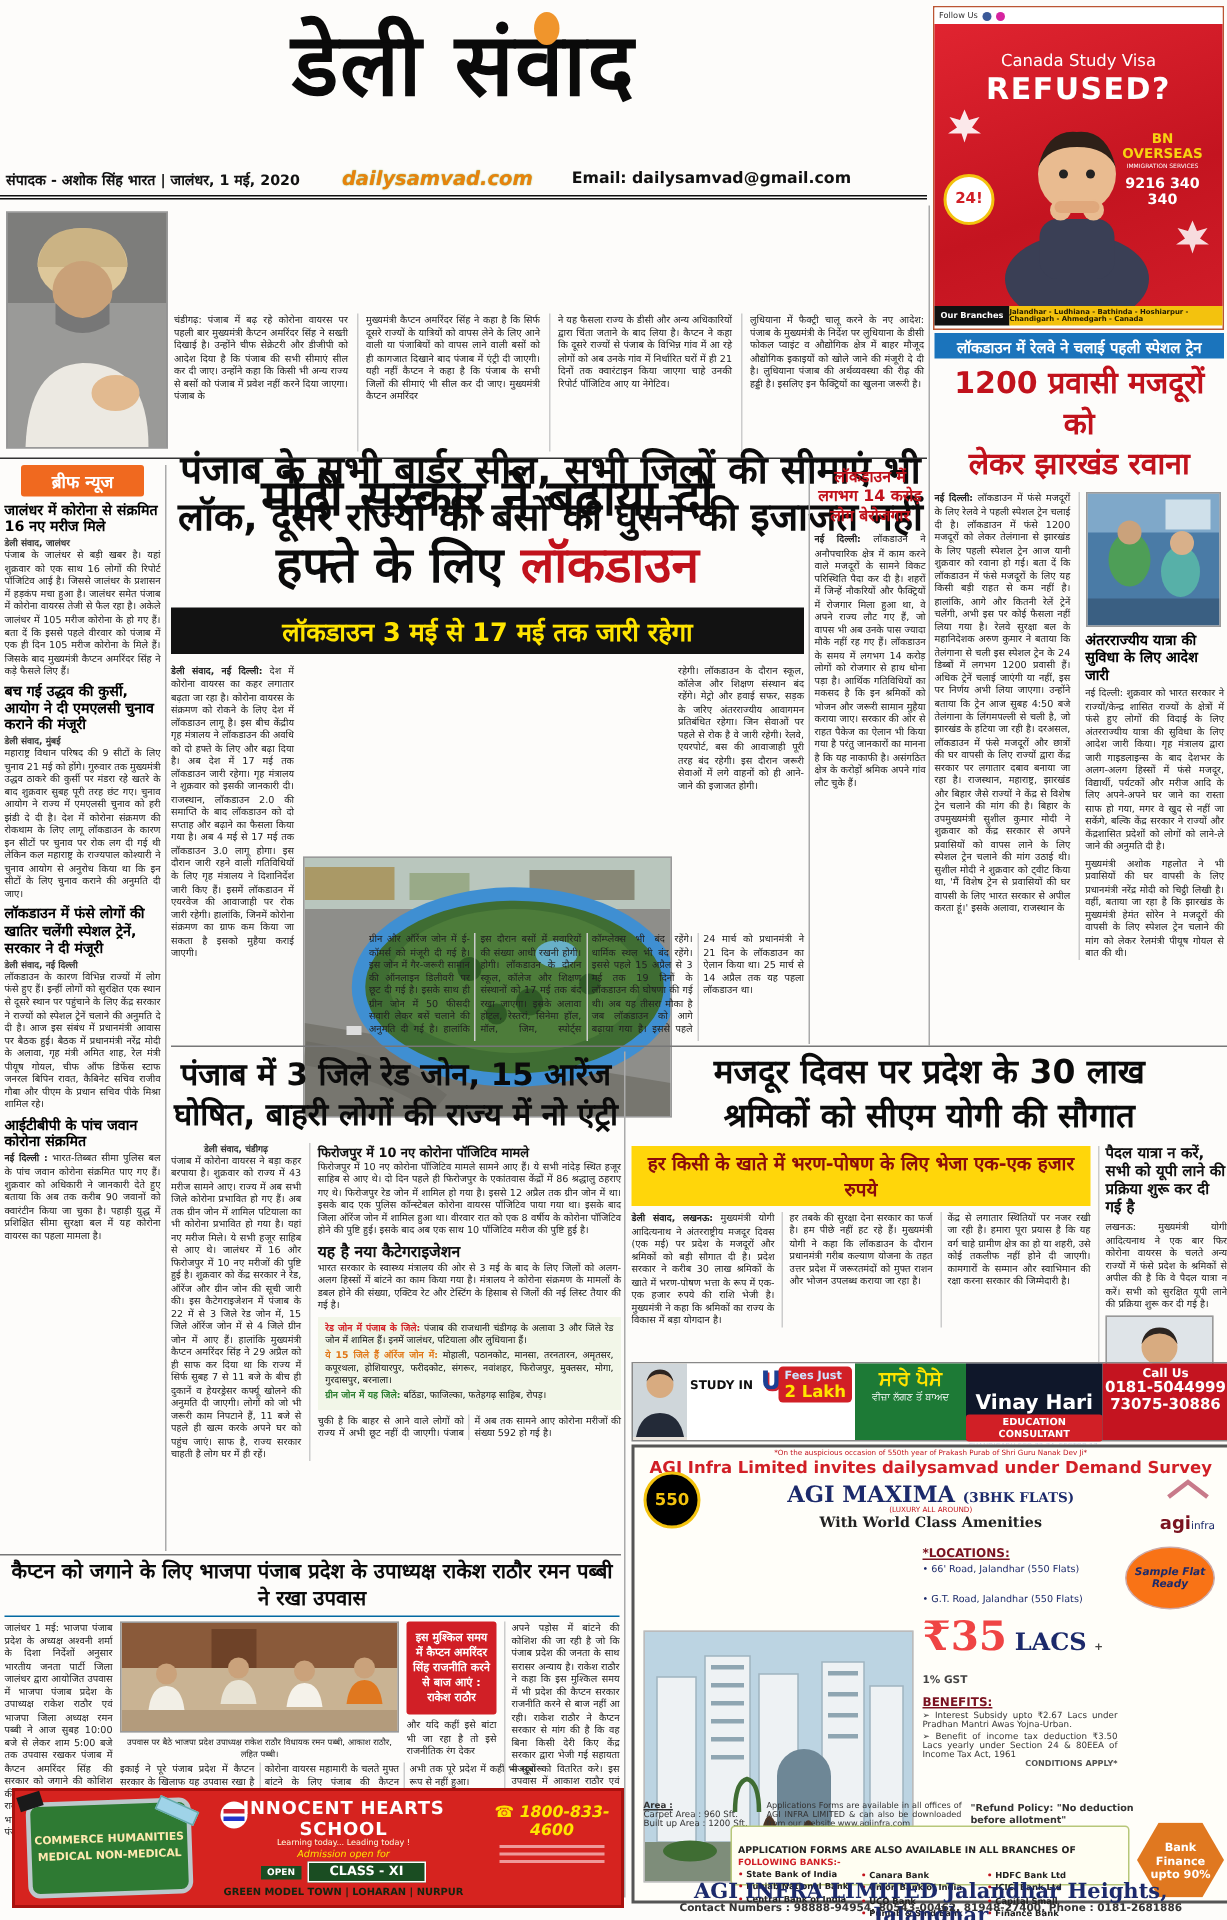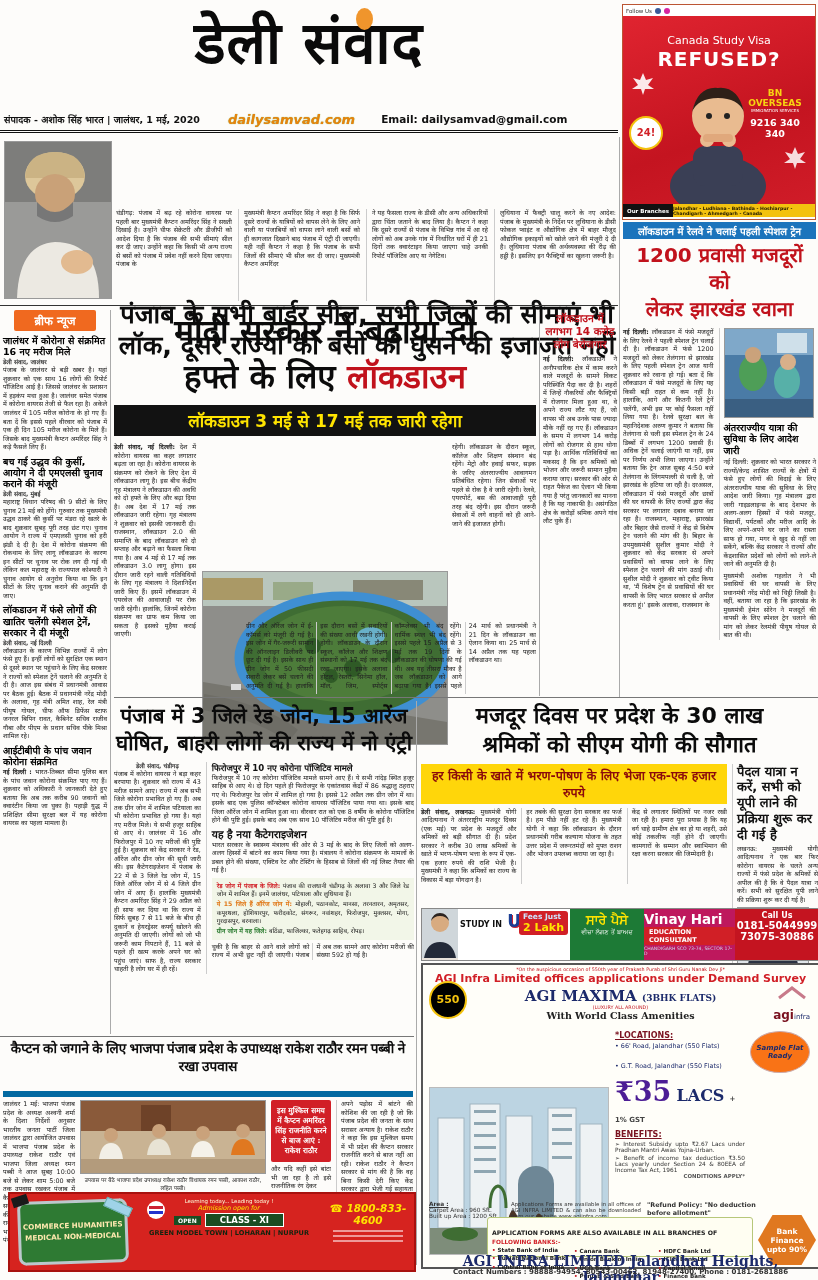--- a/index.html
+++ b/index.html
@@ -241,21 +241,21 @@
         <div class="ctr b" style="background:#ffd60a;color:#8b0b0b;font-size:12.5px;padding:3px 0;">हर किसी के खाते में भरण-पोषण के लिए भेजा एक-एक हजार रुपये</div>
         <div style="display:flex;gap:5px;margin-top:4px;">
           <div class="tx" style="width:98px;">
             <span class="dl">डेली संवाद, लखनऊ:</span> <span>मुख्यमंत्री योगी आदित्यनाथ ने अंतरराष्ट्रीय मजदूर दिवस (एक मई) पर प्रदेश के मजदूरों और श्रमिकों को बड़ी सौगात दी है। प्रदेश सरकार ने करीब 30 लाख श्रमिकों के खाते में भरण-पोषण भत्ता के रूप में एक-एक हजार रुपये की राशि भेजी है। मुख्यमंत्री ने कहा कि श्रमिकों का राज्य के विकास में बड़ा योगदान है।</span>
           </div>
           <div class="tx" style="width:98px;border-left:1px solid #ccc;padding-left:4px;">हर तबके की सुरक्षा देना सरकार का फर्ज है। हम पीछे नहीं हट रहे हैं। मुख्यमंत्री योगी ने कहा कि लॉकडाउन के दौरान प्रधानमंत्री गरीब कल्याण योजना के तहत उत्तर प्रदेश में जरूरतमंदों को मुफ्त राशन और भोजन उपलब्ध कराया जा रहा है।</div>
           <div class="tx" style="width:98px;border-left:1px solid #ccc;padding-left:4px;">केंद्र से लगातार स्थितियों पर नजर रखी जा रही है। हमारा पूरा प्रयास है कि यह वर्ग चाहे ग्रामीण क्षेत्र का हो या शहरी, उसे कोई तकलीफ नहीं होने दी जाएगी। कामगारों के सम्मान और स्वाभिमान की रक्षा करना सरकार की जिम्मेदारी है।</div>
         </div>
       </div>
       <div style="width:84px;border-left:1px solid #ccc;padding-left:4px;">
-        <div class="b" style="font-size:13px;line-height:1.22;">पैदल यात्रा न करें, सभी को यूपी लाने की प्रक्रिया शुरू कर दी गई है</div>
+        <div class="b" style="font-size:10px;line-height:1.22;">पैदल यात्रा न करें, सभी को यूपी लाने की प्रक्रिया शुरू कर दी गई है</div>
         <div class="tx" style="margin-top:2px;">लखनऊ: मुख्यमंत्री योगी आदित्यनाथ ने एक बार फिर कोरोना वायरस के चलते अन्य राज्यों में फंसे प्रदेश के श्रमिकों से अपील की है कि वे पैदल यात्रा न करें। सभी को सुरक्षित यूपी लाने की प्रक्रिया शुरू कर दी गई है।</div>
         <div class="photo" style="width:70px;height:56px;margin-top:3px;">
           <svg width="70" height="56" viewBox="0 0 70 56">
             <rect width="70" height="56" fill="#dfe4e8"></rect>
             <circle cx="35" cy="20" r="12" fill="#d8ab80"></circle>
             <path d="M23 18 q2 -11 12 -11 q10 0 12 11 q-4 -7 -12 -7 q-8 0 -12 7z" fill="#2c2420"></path>
             <path d="M10 56 q4 -22 25 -22 q21 0 25 22z" fill="#2b3242"></path>
             <path d="M30 36 l5 6 l5 -6 z" fill="#fff"></path>
           </svg>
         </div>
@@ -277,35 +277,35 @@
       <span class="b" style="font-size:17px;color:#1c3f94;letter-spacing:1px;text-shadow:1px 1px 0 #c23;">USA</span>
       <div style="position:absolute;right:2px;top:2px;background:#d11f26;color:#fff;border-radius:3px;padding:1px 4px;">
         <div class="b" style="font-size:7.5px;color:#cfe4ff;">Fees Just</div>
         <div class="b" style="font-size:11px;color:#ffe400;">2 Lakh</div>
       </div>
     </div>
     <div style="width:74px;background:#1d7a36;color:#fff;text-align:center;padding-top:3px;">
       <div class="b" style="font-size:13px;color:#ffe400;">ਸਾਰੇ ਪੈਸੇ</div>
       <div style="font-size:6.5px;">ਵੀਜ਼ਾ ਲੱਗਣ ਤੋਂ ਬਾਅਦ</div>
     </div>
-    <div style="flex:1;background:#be185d;color:#fff;padding-top:2px;position:relative;">
+    <div style="flex:1;background:#0f172a;color:#fff;text-align:center;padding-top:18px;position:relative;">
       <div class="b" style="font-size:13.5px;">Vinay Hari</div>
       <div class="b" style="display:inline-block;background:#d11f26;font-size:6.5px;padding:1px 5px;border-radius:2px;">EDUCATION CONSULTANT</div>
       <div style="font-size:4.6px;color:#cdd6ee;">CHANDIGARH SCO 73-74, SECTOR 17-D</div>
     </div>
     <div style="width:84px;background:#c41420;color:#fff;text-align:center;padding-top:2px;">
       <div class="b" style="font-size:8px;">Call Us</div>
       <div class="b" style="font-size:10px;">0181-5044999</div>
       <div class="b" style="font-size:10px;">73075-30886</div>
     </div>
   </div>
 
   <div class="abs" style="left:421px;top:963px;width:395px;height:302px;border:2px solid #555;background:#fffef9;">
     <div class="ctr" style="font-size:4.8px;color:#c1121c;margin-top:2px;">*On the auspicious occasion of 550th year of Prakash Purab of Shri Guru Nanak Dev Ji*</div>
-    <div class="ctr b" style="font-size:11px;color:#d11f26;">AGI Infra Limited offices applications under Demand Survey</div>
+    <div class="ctr b" style="font-size:11px;color:#d11f26;">AGI Infra Limited invites dailysamvad under Demand Survey</div>
     <div class="abs ctr" style="left:6px;top:16px;width:34px;height:34px;border-radius:50%;background:#000000;color:#f3c20e;font-weight:bold;font-size:11px;line-height:34px;border:2px solid #f3c20e;">550</div>
     <div class="ctr serif b" style="font-size:15px;color:#1c2a6b;margin-top:2px;">
       <span>AGI MAXIMA</span> <span style="font-size:9px;">(3BHK FLATS)</span>
     </div>
     <div class="ctr" style="font-size:4.8px;color:#c1121c;">(LUXURY ALL AROUND)</div>
     <div class="ctr serif b" style="font-size:9.5px;color:#222;">With World Class Amenities</div>
     <div class="abs" style="right:8px;top:20px;text-align:center;">
       <svg width="30" height="14" viewBox="0 0 30 14">
           <polyline points="2,12 15,2 28,12" stroke="#c87a8a" stroke-width="3" fill="none"></polyline>
         </svg>
@@ -342,21 +342,21 @@
         <path d="M104 134 q4 -16 10 -2 l2 18 l-10 0z" fill="#4a3426"></path>
         <path d="M60 120 q0 -20 8 -22 q8 2 8 22" stroke="#3f6d33" stroke-width="3" fill="none"></path>
       </svg>
     </div>
 
     <div class="abs" style="left:192px;top:66px;width:130px;">
       <div class="b" style="font-size:8px;color:#7a1220;text-decoration:underline;">*LOCATIONS:</div>
       <div style="font-size:6.4px;color:#1c2a6b;margin-top:2px;">• <span>66' Road, Jalandhar (550 Flats)</span></div>
       <div style="font-size:6.4px;color:#1c2a6b;margin-top:12px;">• <span>G.T. Road, Jalandhar (550 Flats)</span></div>
       <div style="margin-top:6px;">
-        <span class="serif b" style="font-size:27px;color:#4c1d95;">₹35</span>
+        <span class="serif b" style="font-size:27px;color:#ef4444;">₹35</span>
         <span class="serif b" style="font-size:16px;color:#1c2a6b;">LACS</span>
         <span class="b" style="font-size:7px;color:#444;">+ 1% GST</span>
       </div>
       <div class="b" style="font-size:8px;color:#7a1220;text-decoration:underline;margin-top:4px;">BENEFITS:</div>
       <div style="font-size:5.8px;color:#333;margin-top:2px;text-align:justify;">➢ <span>Interest Subsidy upto ₹2.67 Lacs under Pradhan Mantri Awas Yojna-Urban.</span></div>
       <div style="font-size:5.8px;color:#333;margin-top:2px;text-align:justify;">➢ <span>Benefit of income tax deduction ₹3.50 Lacs yearly under Section 24 &amp; 80EEA of Income Tax Act, 1961</span></div>
       <div class="b" style="font-size:5.4px;color:#555;text-align:right;">CONDITIONS APPLY*</div>
     </div>
     <div class="abs ctr" style="right:8px;top:66px;width:58px;height:40px;background:#f97316;border-radius:50%;border:1px solid #caa;
          display:flex;align-items:center;justify-content:center;font-style:italic;font-weight:bold;font-size:7px;color:#1c2a6b;">Sample Flat Ready</div>
@@ -395,21 +395,21 @@
       </div>
     </div>
     <div class="abs ctr b" style="right:2px;top:250px;width:54px;height:46px;background:#e07820;color:#fff;font-size:7.5px;
          clip-path:polygon(25% 0,75% 0,100% 50%,75% 100%,25% 100%,0 50%);display:flex;align-items:center;justify-content:center;padding:2px;">Bank Finance upto 90%</div>
     <div class="ctr serif b abs" style="left:0;top:288px;width:100%;font-size:14px;color:#1c2a6b;">AGI INFRA LIMITED Jalandhar Heights, Jalandhar</div>
     <div class="ctr b abs" style="left:0;top:303px;width:100%;font-size:7px;color:#333;">Contact Numbers : 98888-94954, 80543-00462, 81948-27400,   Phone : 0181-2681886</div>
   </div>
 
   <div class="hrl" style="left:0;top:1036px;width:414px;background:#777;"></div>
   <div class="abs" style="left:3px;top:1040px;width:410px;height:148px;">
-    <div class="ctr b" style="font-size:13.5px;line-height:1.3;color:#0b0b0b;border-bottom:6px solid #0369a1;padding-bottom:16px;font-family:Liberation Serif, serif;">कैप्टन को जगाने के लिए भाजपा पंजाब प्रदेश के उपाध्यक्ष राकेश राठौर रमन पब्बी ने रखा उपवास</div>
+    <div class="ctr b" style="font-size:13.5px;line-height:1.3;color:#0b0b0b;border-bottom:1px solid #0369a1;padding-bottom:2px;">कैप्टन को जगाने के लिए भाजपा पंजाब प्रदेश के उपाध्यक्ष राकेश राठौर रमन पब्बी ने रखा उपवास</div>
     <div style="display:flex;gap:5px;margin-top:3px;">
       <div class="tx" style="width:96px;">जालंधर 1 मई: भाजपा पंजाब प्रदेश के अध्यक्ष अश्वनी शर्मा के दिशा निर्देशों अनुसार भारतीय जनता पार्टी जिला जालंधर द्वारा आयोजित उपवास में भाजपा पंजाब प्रदेश के उपाध्यक्ष राकेश राठौर एवं भाजपा जिला अध्यक्ष रमन पब्बी ने आज सुबह 10:00 बजे से लेकर शाम 5:00 बजे तक उपवास रखकर पंजाब में कैप्टन अमरिंदर सिंह की सरकार को जगाने की कोशिश की। भाजपा पंजाब के उपाध्यक्ष राकेश राठौर ने बताया कि आज भारतीय जनता पार्टी की पूरे पंजाब देश की</div>
       <div style="width:186px;">
         <div class="photo" style="width:184px;height:72px;">
           <svg width="184" height="72" viewBox="0 0 184 72">
             <rect width="184" height="72" fill="#c9b393"></rect>
             <rect width="184" height="30" fill="#8a5a3a"></rect>
             <rect x="60" y="4" width="30" height="26" fill="#6e4228"></rect>
             <g>
               <circle cx="30" cy="34" r="7" fill="#caa27b"></circle>
@@ -441,20 +441,21 @@
            color:#ffe9b0;font-size:7.2px;line-height:1.5;display:flex;align-items:center;justify-content:center;transform:rotate(-2deg);">COMMERCE HUMANITIES MEDICAL NON-MEDICAL</div>
       <div class="abs" style="left:2px;top:2px;width:16px;height:10px;background:#1a1a1a;transform:rotate(-18deg);"></div>
       <div class="abs" style="right:4px;top:8px;width:26px;height:8px;background:#9fd3e8;transform:rotate(24deg);border:1px solid #6aa;"></div>
     </div>
     <div style="flex:1;text-align:center;color:#fff;padding-top:4px;position:relative;">
       <svg class="abs" style="left:10px;top:6px;" width="20" height="20" viewBox="0 0 20 20">
         <circle cx="10" cy="10" r="9" fill="#fff"></circle>
           <rect x="3" y="6" width="14" height="3" fill="#c23"></rect>
           <rect x="3" y="11" width="14" height="3" fill="#23c"></rect>
       </svg>
+      <div class="b" style="font-size:12px;letter-spacing:0.5px;color:#fff;">INNOCENT HEARTS SCHOOL</div>
       <div style="font-size:5.4px;color:#ffd;">Learning today... Leading today !</div>
       <div style="font-size:6.4px;color:#ffe400;font-style:italic;">Admission open for</div>
       <div style="display:flex;justify-content:center;gap:4px;margin-top:1px;align-items:center;">
         <span class="b" style="font-size:6px;background:#1a4d22;padding:1px 4px;">OPEN</span>
         <span class="b" style="font-size:8.5px;background:#1a4d22;border:1px solid #fff;padding:1px 14px;">CLASS - XI</span>
       </div>
       <div class="b" style="font-size:6.6px;color:#13240f;margin-top:2px;">GREEN MODEL TOWN   |   LOHARAN   |   NURPUR</div>
     </div>
     <div style="width:92px;text-align:center;padding-top:8px;">
       <div class="b" style="font-size:10.5px;font-style:italic;color:#ffe400;">☎ <span>1800-833-4600</span></div>

